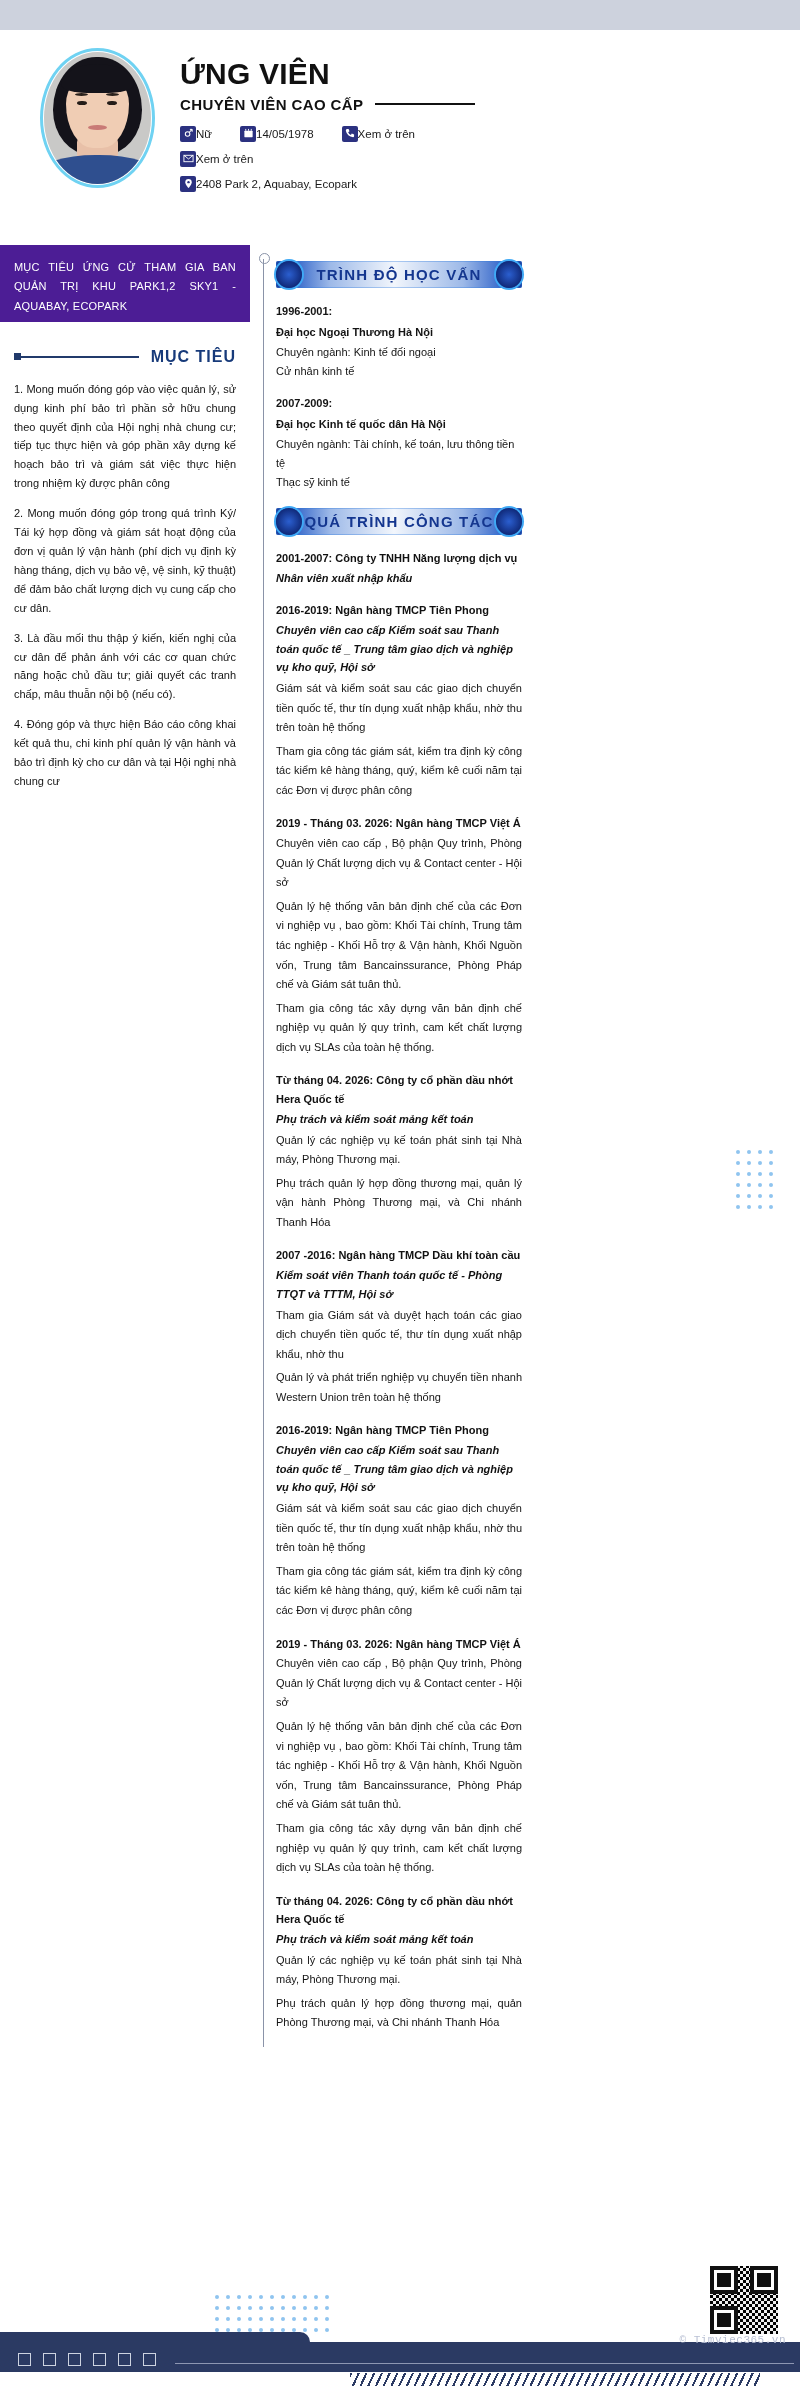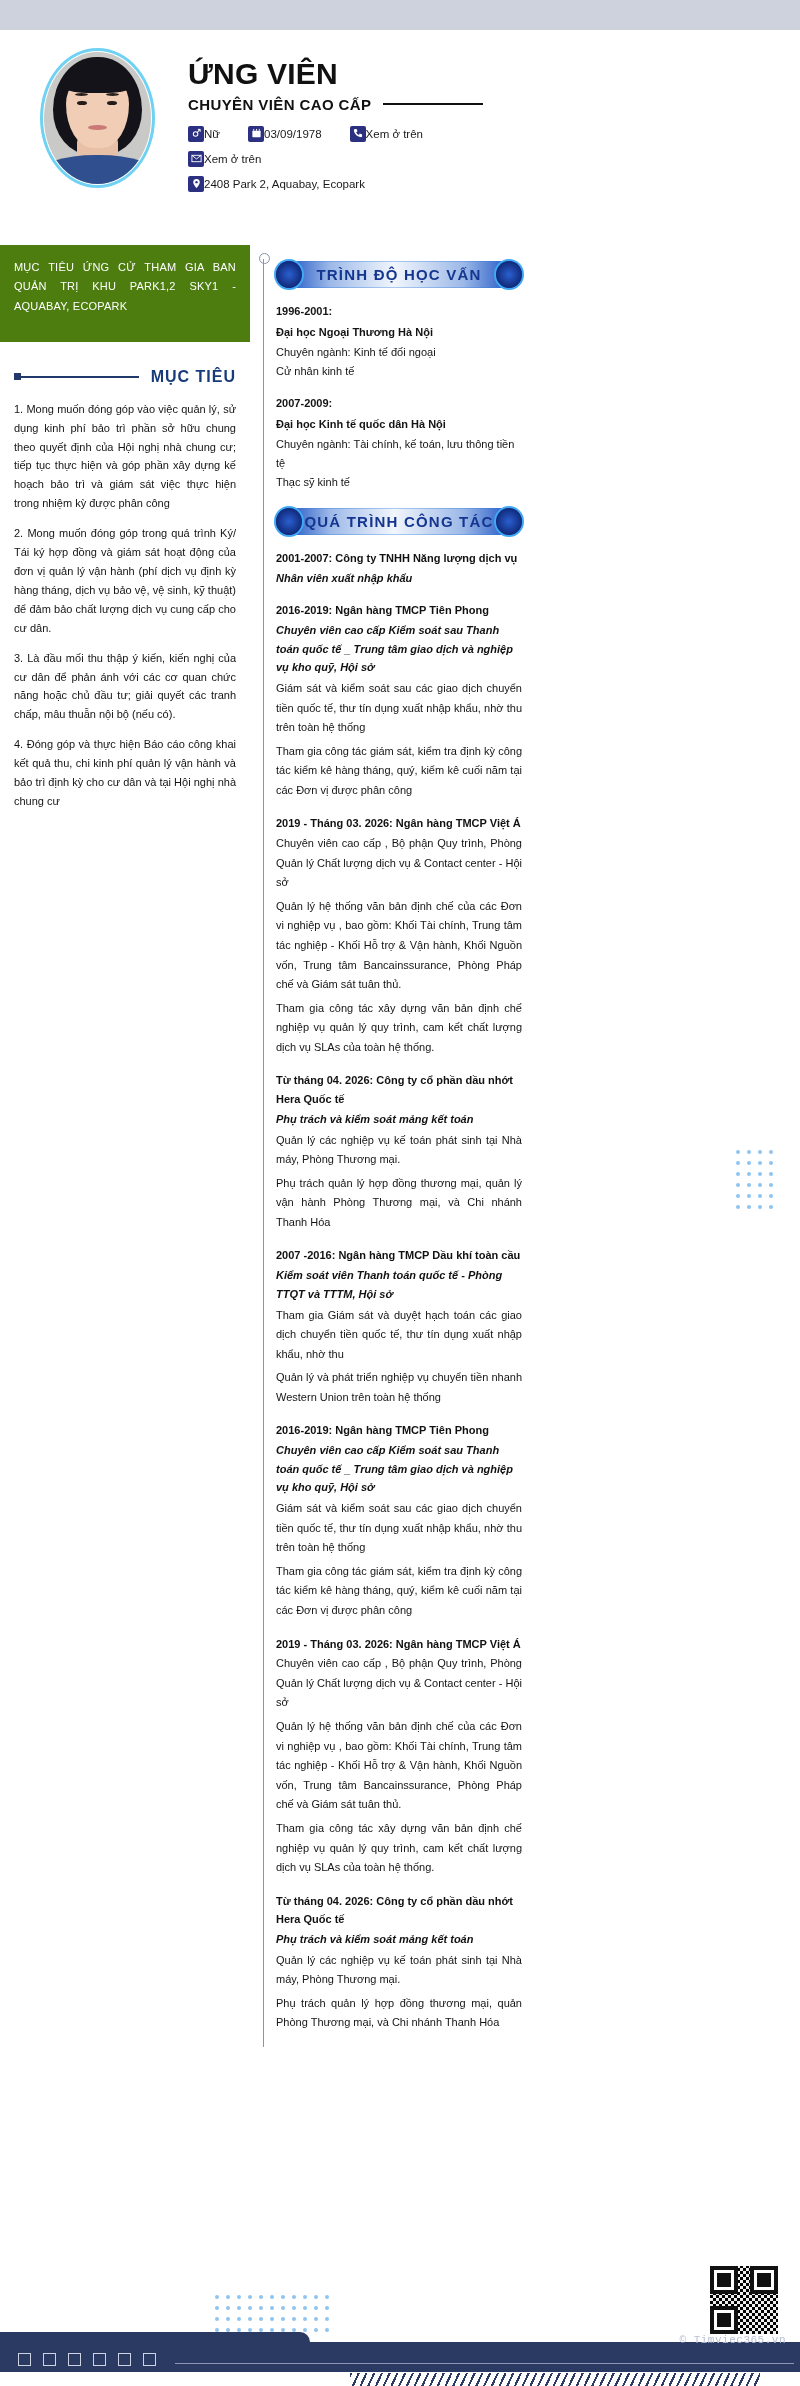--- a/index.html
+++ b/index.html
@@ -21,21 +21,21 @@
   
   .top-strip{
     height:30px;
     background:#cdd2dd;
     width:100%;
   }
 
   
   .header{
     position:relative;
-    padding:14px 0 6px 8px;
+    padding:14px 0 6px 0;
     height:215px;
     box-sizing:border-box;
   }
   .avatar-wrap{
     position:absolute;
     left:40px;
     top:18px;
     width:115px;
     height:140px;
   }
@@ -179,23 +179,23 @@
     background:#fff;
   }
   .col-right{
     flex:1 1 auto;
     padding-right:278px;
     box-sizing:border-box;
   }
 
   
   .objective-banner{
-    background:#4d7c0f;
+    background:#4c1d95;
     color:#fff;
-    padding:13px 14px 26px 14px;
+    padding:13px 14px 6px 14px;
     font-size:11px;
     line-height:1.75;
     letter-spacing:0.2px;
     text-align:justify;
     text-transform:uppercase;
   }
   .left-section{
     padding:0 14px;
   }
   .left-head{
@@ -224,21 +224,21 @@
 
   
   .ribbon{
     position:relative;
     height:27px;
     margin:16px 0 14px 0;
     display:flex;
     align-items:center;
     justify-content:center;
     background:linear-gradient(90deg,#1b3f9c 0%, #2f62c8 7%, #9db9e8 22%, #f2f6fc 48%, #9db9e8 76%, #2f62c8 93%, #1b3f9c 100%);
-    border-radius:10px;
+    border-radius:2px;
     box-shadow:0 0 0 1px rgba(43,120,220,.35) inset;
   }
   .ribbon .cap{
     position:absolute;top:0;bottom:0;width:26px;
     border-radius:50%;
     background:radial-gradient(circle at 50% 50%, #2b5fd0 0%, #102a7a 70%);
     box-shadow:0 0 0 2px #3fa9f5;
   }
   .ribbon .cap.l{left:0;}
   .ribbon .cap.r{right:0;}
@@ -386,21 +386,21 @@
 
         <div class="contact-item">
           <span class="ico">
             <svg width="11" height="11" viewBox="0 0 24 24" fill="#fff">
               <rect x="3" y="6" width="18" height="14" rx="1"></rect>
               <rect x="5" y="2" width="2" height="4"></rect>
                 <rect x="11" y="2" width="2" height="4"></rect>
               <rect x="17" y="2" width="2" height="4"></rect>
             </svg>
           </span>
-          <span>03/09/1978</span>
+          <span>14/05/1978</span>
         </div>
 
         <div class="contact-item">
           <span class="ico">
             <svg width="11" height="11" viewBox="0 0 24 24" fill="#fff">
               <path d="M6 2h4l2 5-3 2a12 12 0 0 0 6 6l2-3 5 2v4c0 1-1 2-2 2A18 18 0 0 1 4 6c0-1 1-4 2-4z"></path>
             </svg>
           </span>
           <span>Xem ở trên</span>
         </div>

